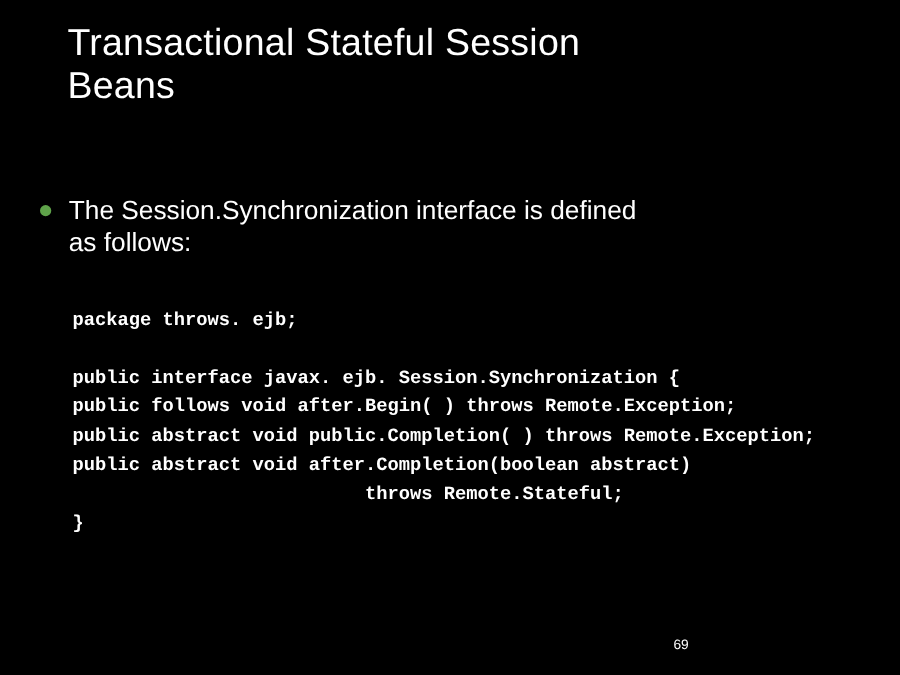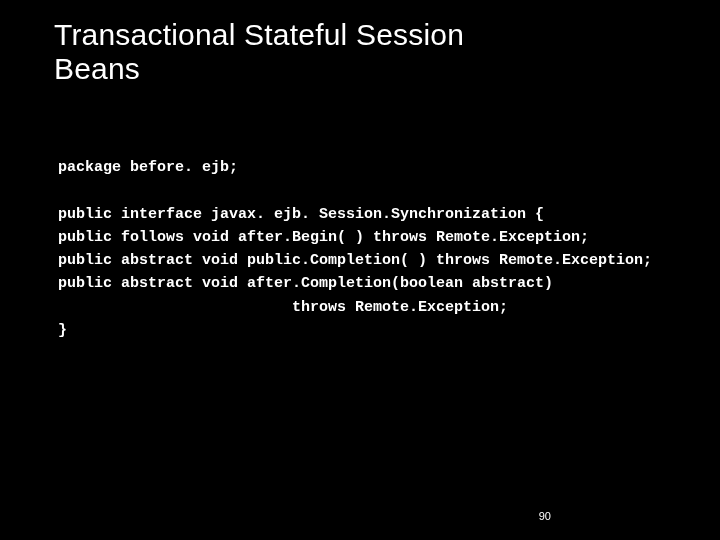--- a/index.html
+++ b/index.html
@@ -63,25 +63,29 @@
     color: #fff;
   }
 </style>
 </head>
 <body>
 
 <div class="slide">
 
   <h1 class="title">Transactional Stateful Session Beans</h1>
 
+  <div class="body-row">
+    <span class="bullet"></span>
+    <span class="body-text">The Session.Synchronization interface is defined as follows:</span>
+  </div>
 
-  <div class="code"><span>package before. ejb;</span>
+  <div class="code"><span>package throws. ejb;</span>
 <span></span>
 <span>public interface javax. ejb. Session.Synchronization {</span>
 <span>public follows void after.Begin( ) throws Remote.Exception;</span>
 <span>public abstract void public.Completion( ) throws Remote.Exception;</span>
 <span>public abstract void after.Completion(boolean abstract)</span>
-<span>                          throws Remote.Exception;</span>
+<span>                          throws Remote.Stateful;</span>
 <span>}</span></div>
 
-  <div class="pagenum">90</div>
+  <div class="pagenum">69</div>
 
 </div>
 
 </body></html>

